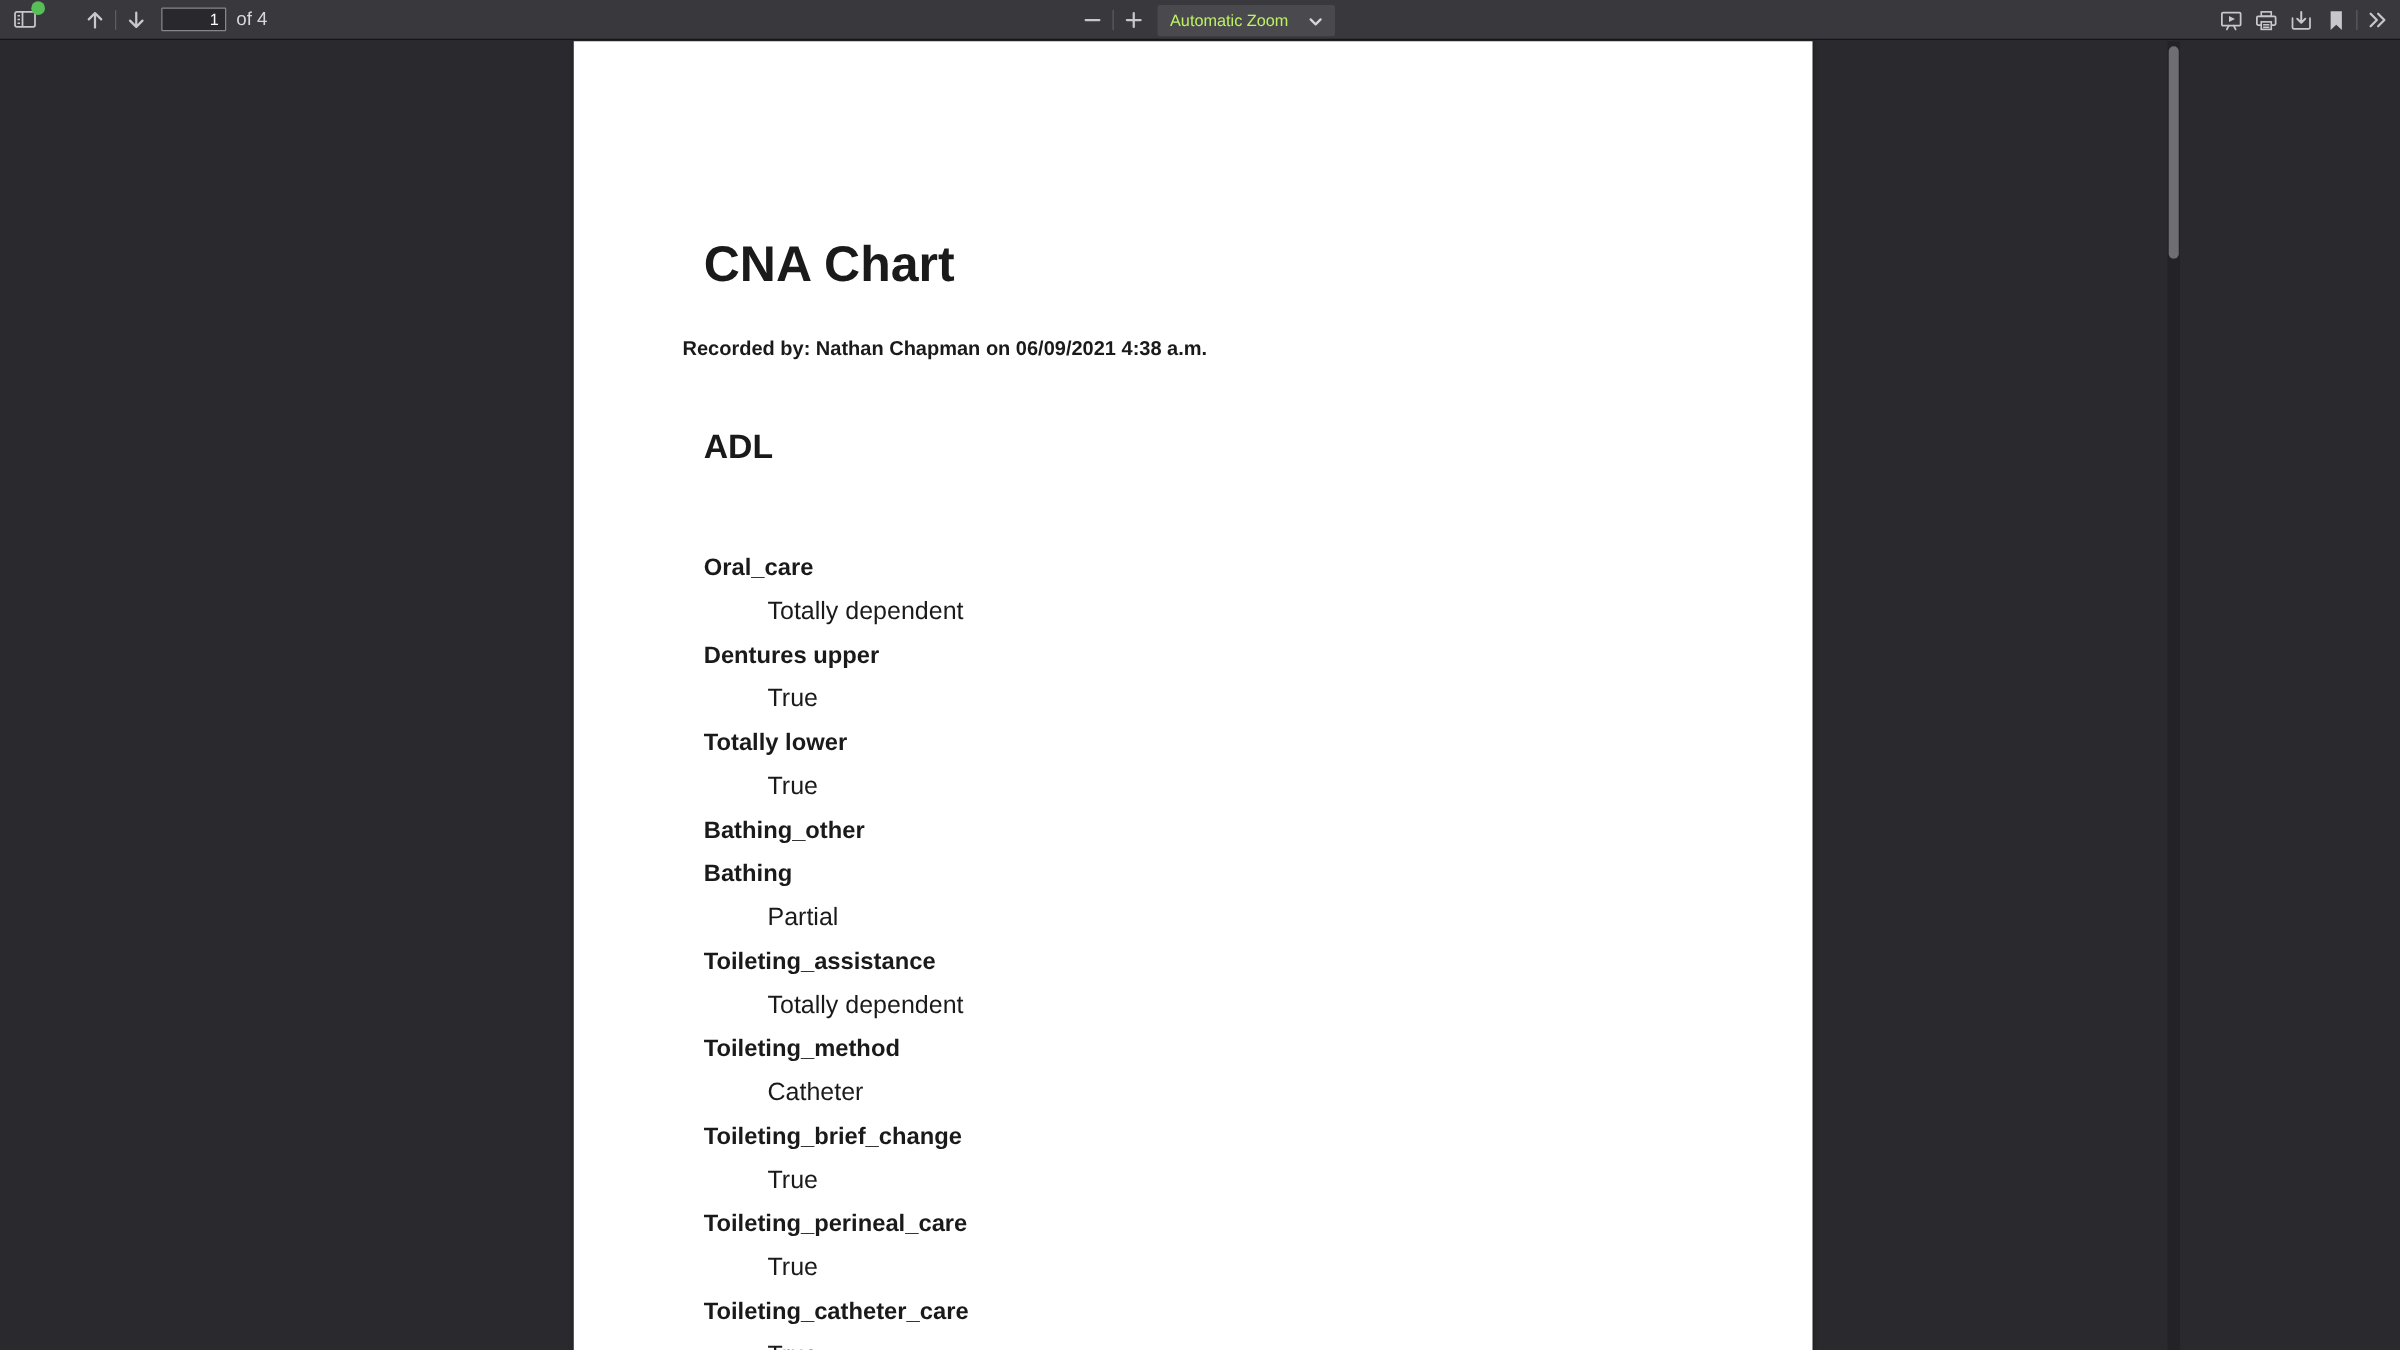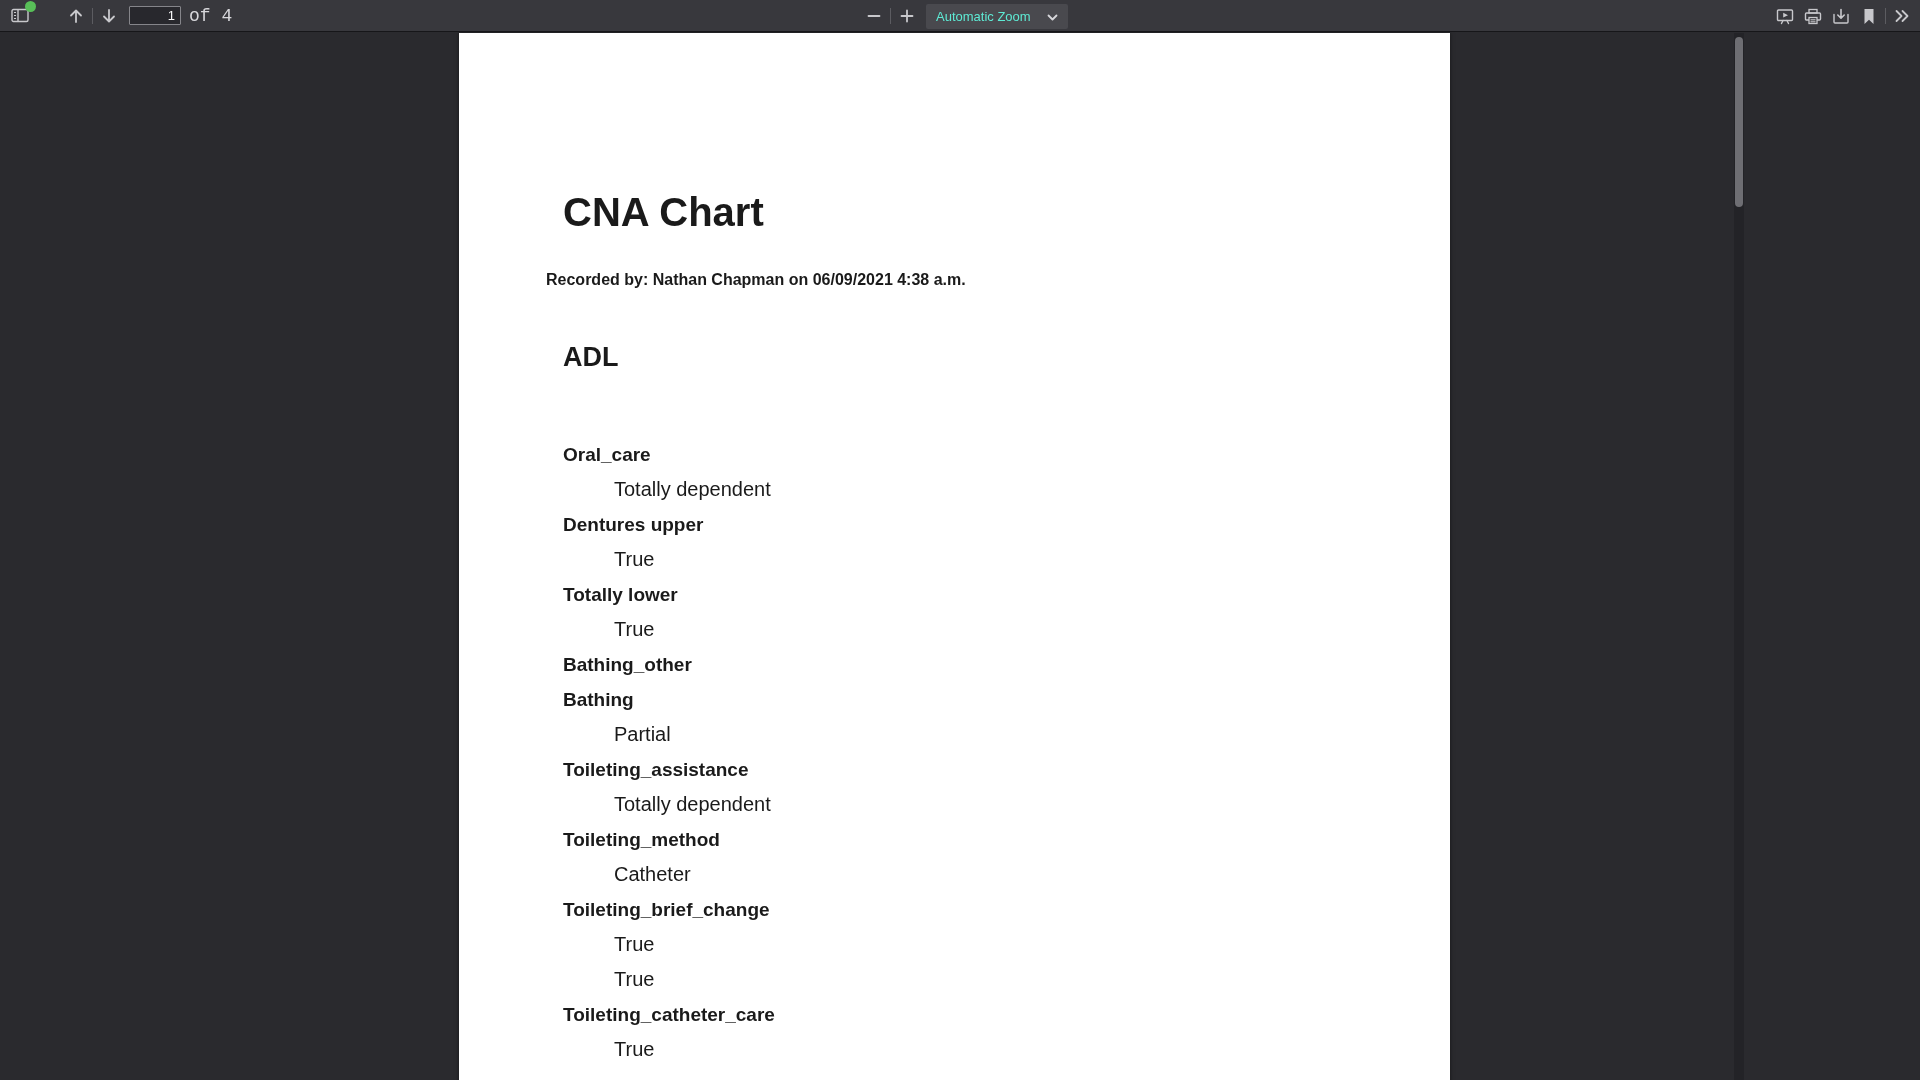--- a/index.html
+++ b/index.html
@@ -29,25 +29,25 @@
   .dot {
     position:absolute; top:-2px; right:-3px; width:11px; height:11px;
     border-radius:50%; background:#58bf58;
   }
   .page-input {
     width:52px; height:19px; margin-left:6px;
     background:#28282d; border:1px solid #85858a; border-radius:1px;
     color:#f9f9fa; font-size:13px; text-align:right; padding-right:5px;
     font-family:"Liberation Sans", sans-serif;
   }
-  .page-count { color:#d7d7db; font-size:18px; margin-left:8px; white-space:nowrap;font-family:Liberation Mono, monospace; }
+  .page-count { color:#d7d7db; font-size:15px; margin-left:8px; white-space:nowrap; }
   .zoom-select {
     height:25px; margin-left:5px; padding:0 10px 0 10px; min-width:140px;
     background:#49494e; border-radius:2px; display:flex; align-items:center;
-    cursor:pointer; color:#5eead4; font-size:13px;
+    cursor:pointer; color:#bef264; font-size:13px;
   }
   .zoom-select .zs-label { flex:1; white-space:nowrap; }
   .zoom-select svg { margin-left:16px; }
   .zoom-select svg * { stroke:#d7d7db; }
 
   
   .viewer-area { position:absolute; top:33px; left:0; width:1744px; height:1047px; }
   .pdf-page {
     position:absolute; left:459px; top:0; width:991px; height:1160px;
     background:#ffffff; box-shadow:0 0 4px rgba(0,0,0,0.5);
@@ -251,20 +251,21 @@
     <div class="field-label">Toileting_method</div>
     <div class="field-value">Catheter</div>
   </div>
 
   <div class="field">
     <div class="field-label">Toileting_brief_change</div>
     <div class="field-value">True</div>
   </div>
 
   <div class="field">
+    <div class="field-label">Toileting_perineal_care</div>
     <div class="field-value">True</div>
   </div>
 
   <div class="field">
     <div class="field-label">Toileting_catheter_care</div>
     <div class="field-value">True</div>
   </div>
 </div>
   </div>
 

